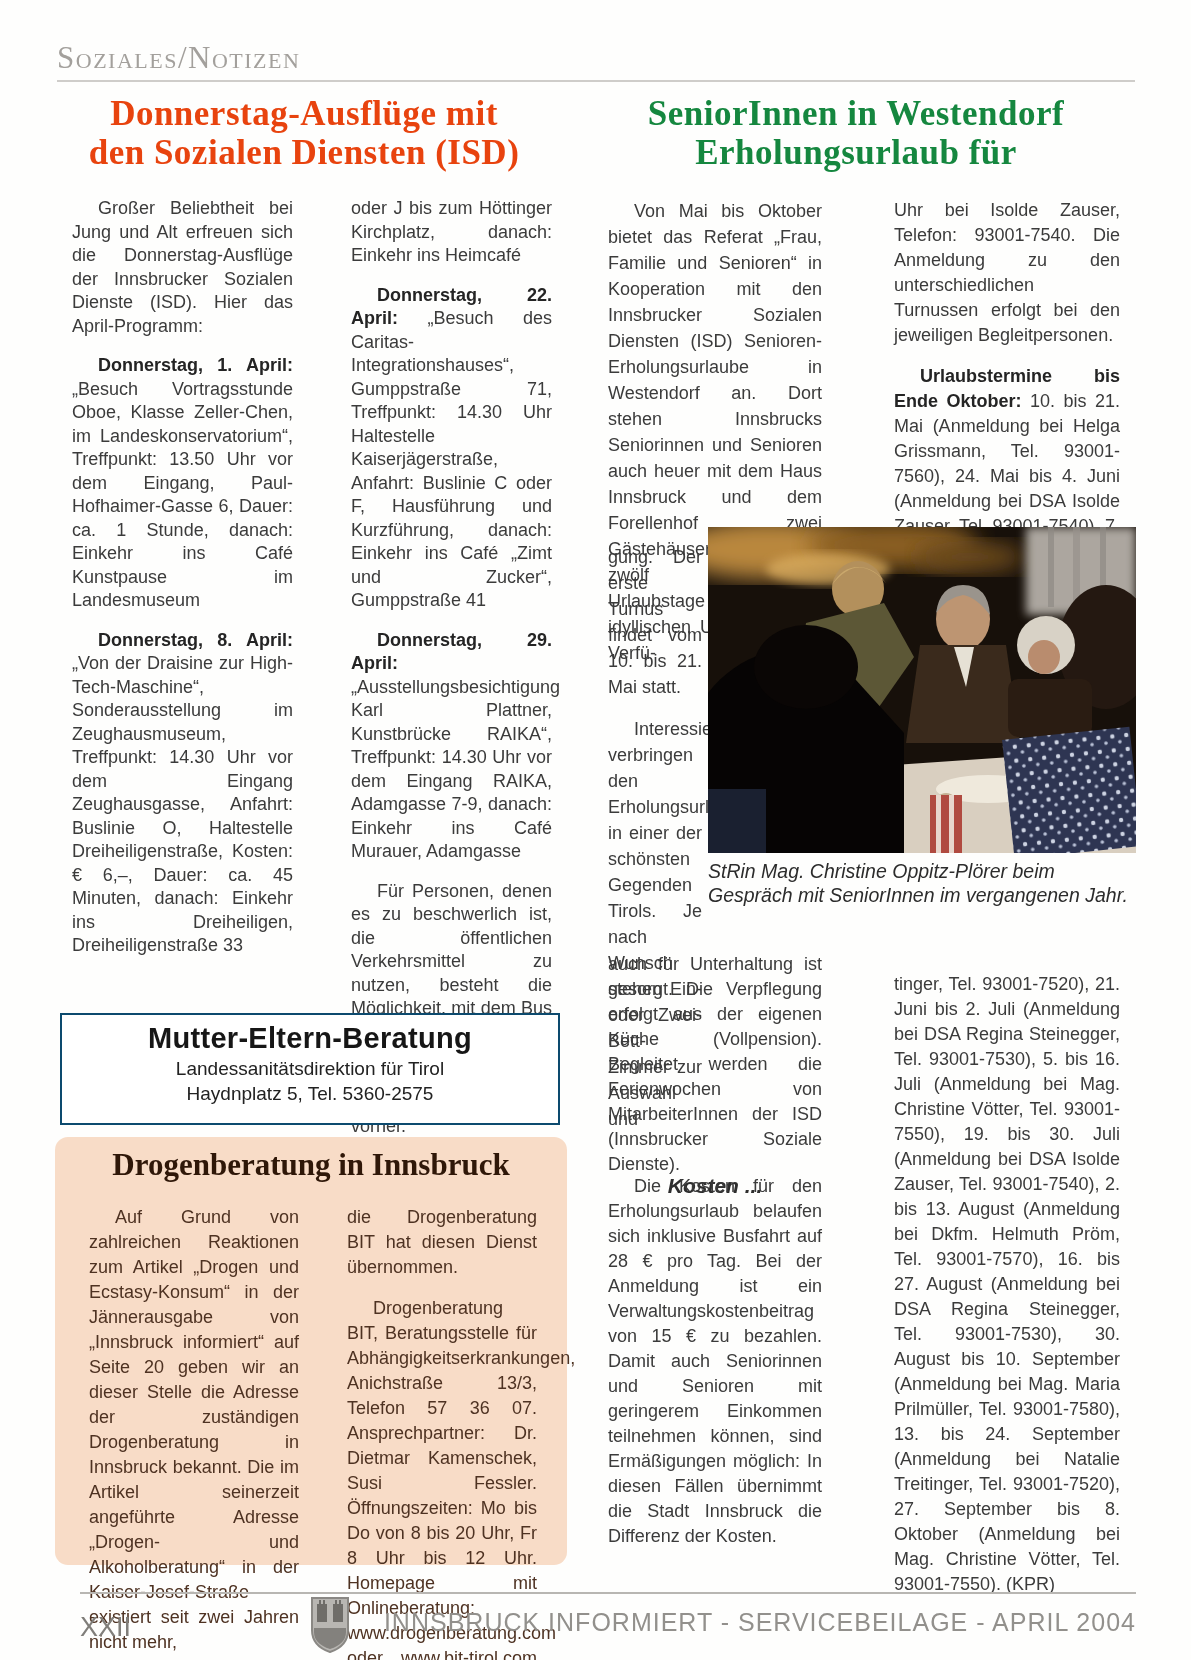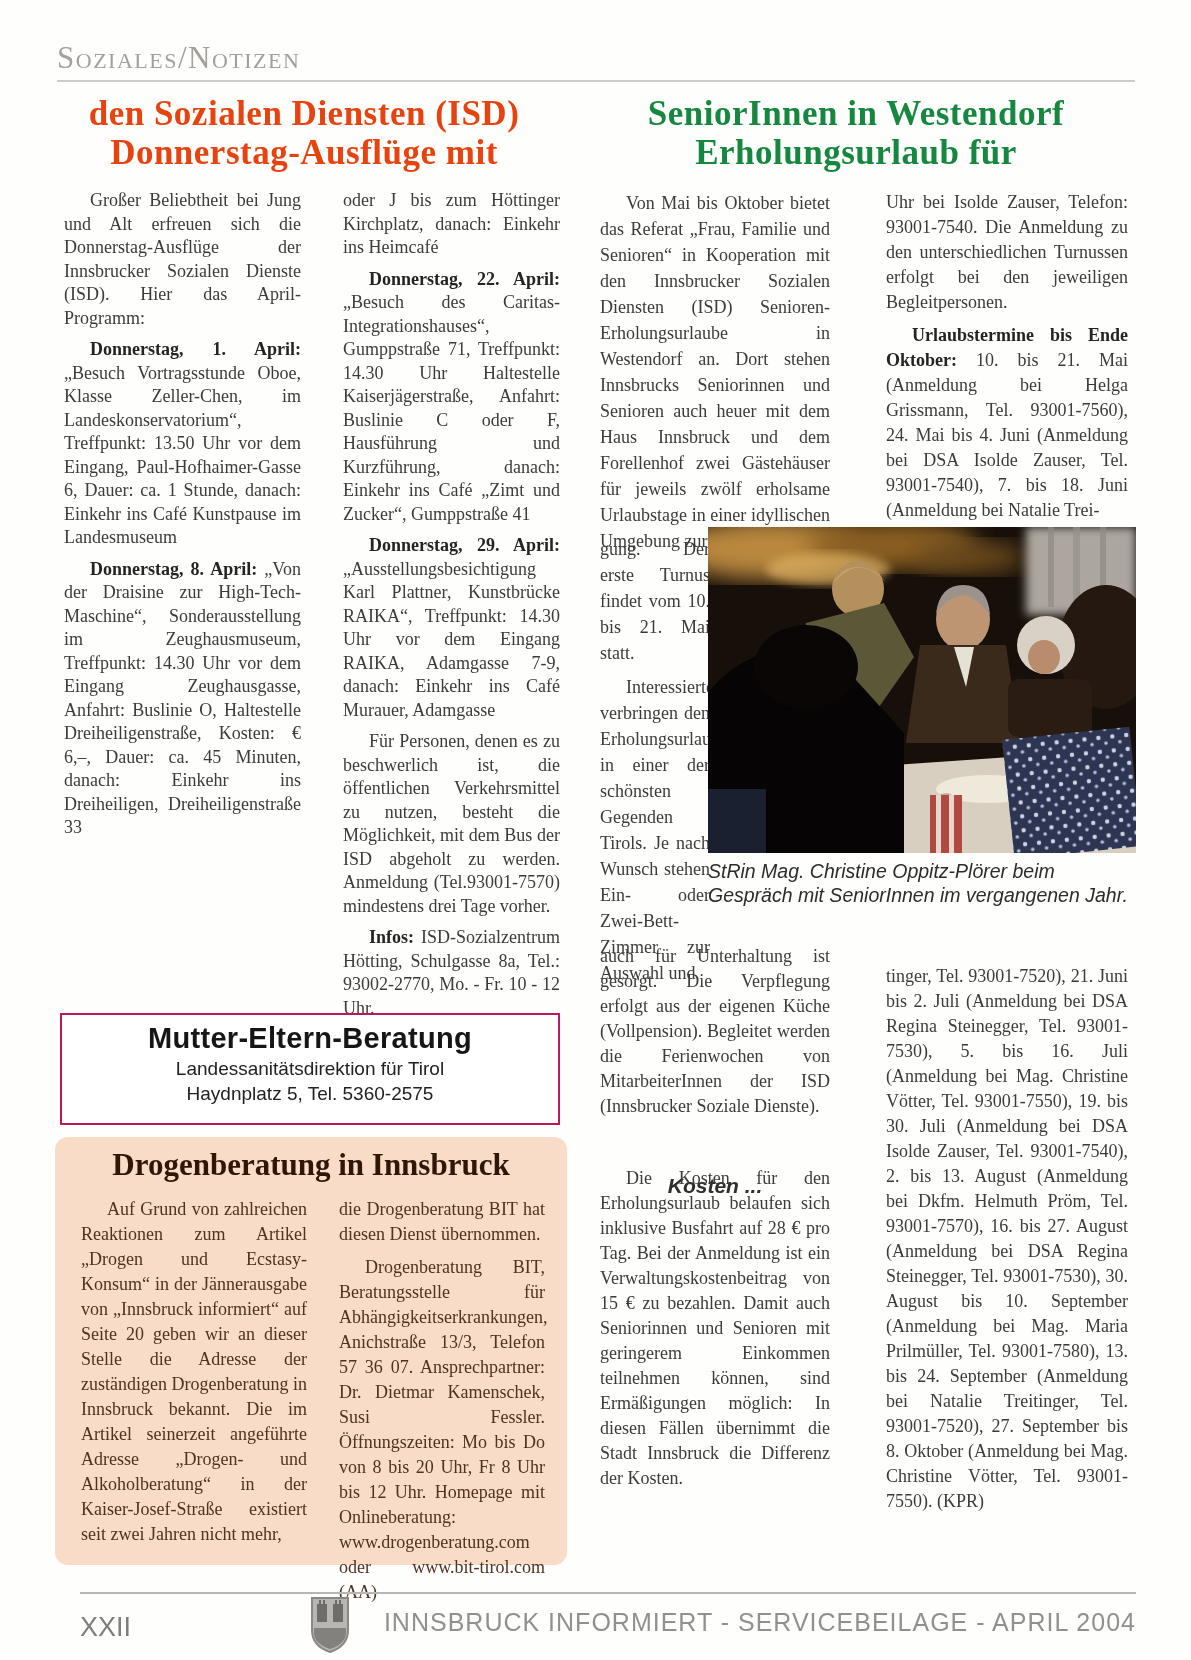--- a/index.html
+++ b/index.html
@@ -11,42 +11,42 @@
   .header-rule{position:absolute;left:57px;top:80px;width:1078px;height:2px;background:#cfcdca;}
   
   .art-title{position:absolute;text-align:center;font-family:"Liberation Serif", serif;
         font-weight:700;font-size:35px;line-height:39px;letter-spacing:0.5px;}
   .t-left{left:40px;top:94px;width:528px;color:#e8430e;}
   .t-right{left:575px;top:94px;width:562px;color:#15873f;}
   
   .bt{font-size:18px;line-height:23.5px;text-align:justify;}
   .rbt{font-size:18px;line-height:26px;text-align:justify;}
   .rbt2{font-size:18px;line-height:25px;text-align:justify;}
-  p{margin:8px;font-family:Liberation Serif, serif;}
+  p{margin:16px;}
   .ind{text-indent:26px;}
   .lead{font-weight:700;color:#242424;}
   .col{position:absolute;}
   .lcol1{left:56px;top:181px;width:253px;}
   .lcol2{left:335px;top:181px;width:233px;}
   .rcol1a{left:592px;top:182px;width:246px;}
   .rcol1b{left:592px;top:528px;width:126px;}
   .rcol1c{left:592px;top:936px;width:246px;}
   .kosten-h{left:592px;top:1174px;width:246px;text-align:center;font-weight:700;
         font-size:21px;color:#2e2e2e;font-style:italic;}
   .rcol1d{left:592px;top:1158px;width:246px;}
   .rcol1e{left:592px;top:1486px;width:246px;}
   .rcol2a{left:878px;top:182px;width:258px;}
   .rcol2b{left:878px;top:956px;width:258px;}
   
   .photo{position:absolute;left:708px;top:527px;width:428px;height:326px;}
   .caption{position:absolute;left:708px;top:859px;width:432px;font-style:italic;
         font-size:19.5px;line-height:24px;color:#2c2c2c;}
   
   .mutter-box{position:absolute;left:60px;top:1013px;width:500px;height:112px;
-        border:2px solid #be185d;background:#fff;text-align:center;box-sizing:border-box;}
+        border:2px solid #0c4a6e;background:#fff;text-align:center;box-sizing:border-box;}
   .mutter-title{font-weight:700;font-size:29px;color:#161616;margin-top:7px;letter-spacing:0.3px;}
   .mutter-line{font-size:19px;color:#222;margin-top:3px;}
   
   .drogen-box{position:absolute;left:55px;top:1137px;width:512px;height:428px;background:#f8dcc7;border-radius:13px;}
   .drogen-title{position:absolute;left:0;top:10px;width:100%;text-align:center;
         font-family:"Liberation Serif", serif;font-weight:700;font-size:31px;color:#2f1708;}
   .dcol{position:absolute;top:52px;font-size:18px;line-height:25px;text-align:justify;color:#4e3222;}
   .dcol1{left:18px;width:242px;}
   .dcol2{left:276px;width:222px;}
   
@@ -57,22 +57,22 @@
 </style>
 </head>
 <body>
 
 <div class="page">
 
   <div class="section-header">Soziales/Notizen</div>
   <div class="header-rule"></div>
 
   <div class="art-title t-left">
+    <div>Donnerstag-Ausflüge mit</div>
     <div>den Sozialen Diensten (ISD)</div>
-    <div>Donnerstag-Ausflüge mit</div>
   </div>
 
   <div class="col lcol1 bt">
     <p class="ind"><span>Großer Beliebtheit bei Jung und Alt erfreuen sich die Donnerstag-Ausflüge der Innsbrucker Sozialen Dienste (ISD). Hier das April-Programm:</span></p>
     <p class="ind"><span class="lead">Donnerstag, 1. April: </span><span>„Besuch Vortragsstunde Oboe, Klasse Zeller-Chen, im Landeskonservatorium“, Treffpunkt: 13.50 Uhr vor dem Eingang, Paul-Hofhaimer-Gasse 6, Dauer: ca. 1 Stunde, danach: Einkehr ins Café Kunstpause im Landesmuseum</span></p>
     <p class="ind"><span class="lead">Donnerstag, 8. April: </span><span>„Von der Draisine zur High-Tech-Maschine“, Sonderausstellung im Zeughausmuseum, Treffpunkt: 14.30 Uhr vor dem Eingang Zeughausgasse, Anfahrt: Buslinie O, Haltestelle Dreiheiligenstraße, Kosten: € 6,–, Dauer: ca. 45 Minuten, danach: Einkehr ins Dreiheiligen, Dreiheiligenstraße 33</span></p>
   </div>
 
   <div class="col lcol2 bt">
     <p><span>oder J bis zum Höttinger Kirchplatz, danach: Einkehr ins Heimcafé</span></p>

